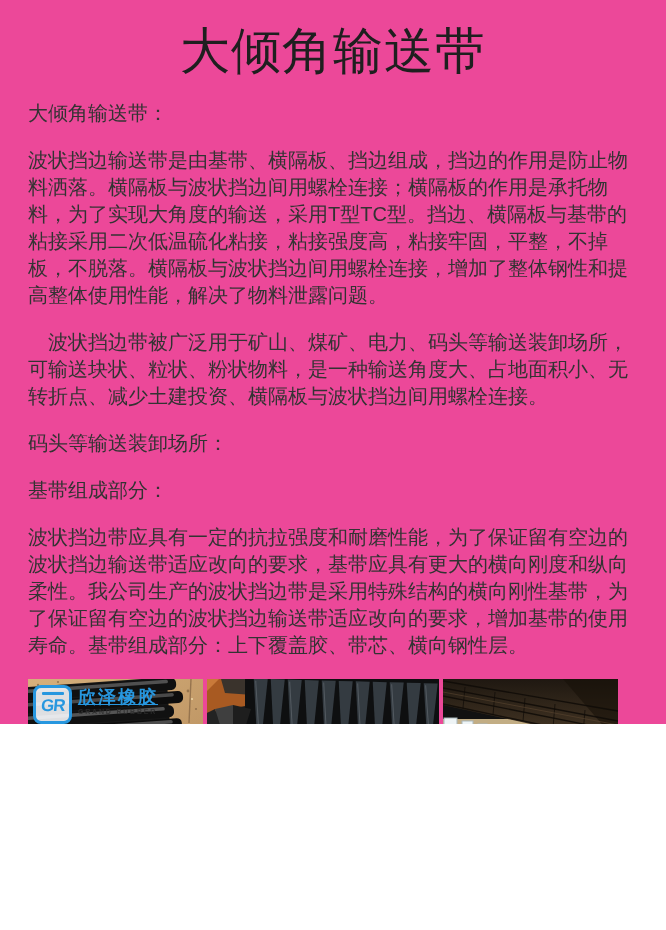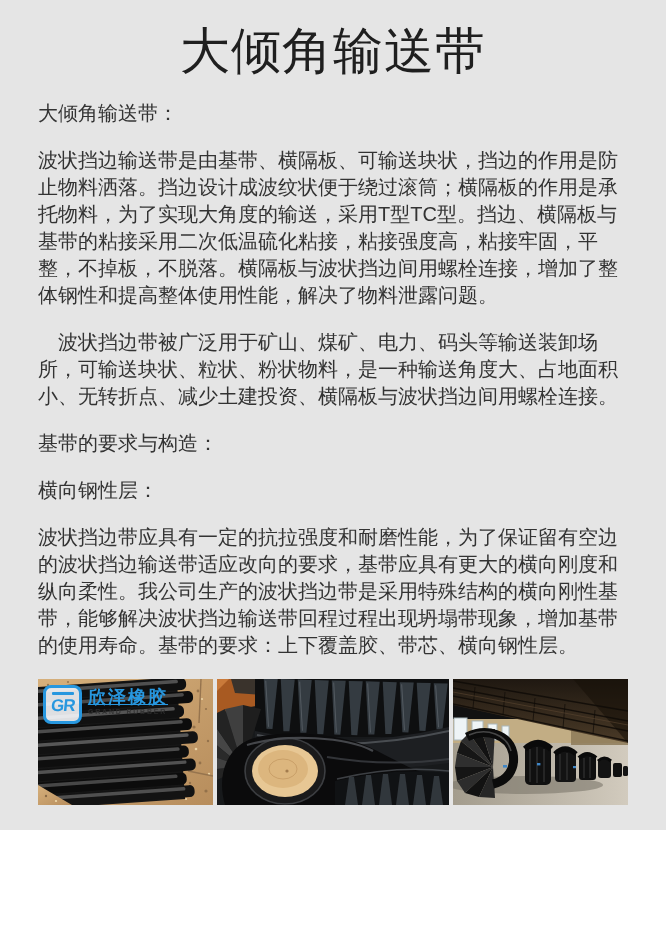--- a/index.html
+++ b/index.html
@@ -1,24 +1,24 @@
 <!DOCTYPE html>
 <html><head>
 <meta charset="utf-8">
 <style>
   html,body{margin:0;padding:0;background:#fff;}
   .page{
-    width:666px;height:830px;overflow:hidden;background:#e5e5e5;
+    width:666px;height:724px;overflow:hidden;background:#ec4899;
     font-family:"Liberation Sans",sans-serif;color:#333;position:relative;
   }
   .title{
     font-size:50px;line-height:58px;font-weight:400;color:#1f1f1f;
     text-align:center;margin:22px 30px 20px;letter-spacing:1px;
   }
-  .content{padding:0 38px;}
+  .content{padding:0 28px;}
   .content p{
     font-size:20px;line-height:27px;margin:0 0 20px;
     word-break:break-all;color:#333;
   }
   .photo-row{display:flex;gap:4px;align-items:flex-start;}
   .photo{margin:0;position:relative;overflow:hidden;height:126px;background:#111;}
   .photo svg{display:block;width:100%;height:100%;}
   .photo-1{width:175px;}
   .photo-2{width:232px;}
   .photo-3{width:175px;}
@@ -39,25 +39,25 @@
   .wm-en{font-size:7px;line-height:10px;color:#2f2f2f;opacity:.85;letter-spacing:1.8px;font-weight:bold;}
 </style>
 </head>
 <body>
 
 <div class="page">
   <h1 class="title">大倾角输送带</h1>
 
   <div class="content">
     <p>大倾角输送带：</p>
-    <p>波状挡边输送带是由基带、横隔板、可输送块状，挡边的作用是防止物料洒落。挡边设计成波纹状便于绕过滚筒；横隔板的作用是承托物料，为了实现大角度的输送，采用T型TC型。挡边、横隔板与基带的粘接采用二次低温硫化粘接，粘接强度高，粘接牢固，平整，不掉板，不脱落。横隔板与波状挡边间用螺栓连接，增加了整体钢性和提高整体使用性能，解决了物料泄露问题。</p>
+    <p>波状挡边输送带是由基带、横隔板、挡边组成，挡边的作用是防止物料洒落。横隔板与波状挡边间用螺栓连接；横隔板的作用是承托物料，为了实现大角度的输送，采用T型TC型。挡边、横隔板与基带的粘接采用二次低温硫化粘接，粘接强度高，粘接牢固，平整，不掉板，不脱落。横隔板与波状挡边间用螺栓连接，增加了整体钢性和提高整体使用性能，解决了物料泄露问题。</p>
     <p>　波状挡边带被广泛用于矿山、煤矿、电力、码头等输送装卸场所，可输送块状、粒状、粉状物料，是一种输送角度大、占地面积小、无转折点、减少土建投资、横隔板与波状挡边间用螺栓连接。</p>
-    <p>基带的要求与构造：</p>
-    <p>横向钢性层：</p>
-    <p>波状挡边带应具有一定的抗拉强度和耐磨性能，为了保证留有空边的波状挡边输送带适应改向的要求，基带应具有更大的横向刚度和纵向柔性。我公司生产的波状挡边带是采用特殊结构的横向刚性基带，能够解决波状挡边输送带回程过程出现坍塌带现象，增加基带的使用寿命。基带的要求：上下覆盖胶、带芯、横向钢性层。</p>
+    <p>码头等输送装卸场所：</p>
+    <p>基带组成部分：</p>
+    <p>波状挡边带应具有一定的抗拉强度和耐磨性能，为了保证留有空边的波状挡边输送带适应改向的要求，基带应具有更大的横向刚度和纵向柔性。我公司生产的波状挡边带是采用特殊结构的横向刚性基带，为了保证留有空边的波状挡边输送带适应改向的要求，增加基带的使用寿命。基带组成部分：上下覆盖胶、带芯、横向钢性层。</p>
 
     <div class="photo-row">
 
       <figure class="photo photo-1">
         <svg viewBox="0 0 175 126" preserveAspectRatio="none">
           <defs>
             <linearGradient id="granite" x1="0" y1="0" x2="1" y2="1">
               <stop offset="0" stop-color="#d6b07c"></stop>
               <stop offset="1" stop-color="#b78d5c"></stop>
             </linearGradient>

